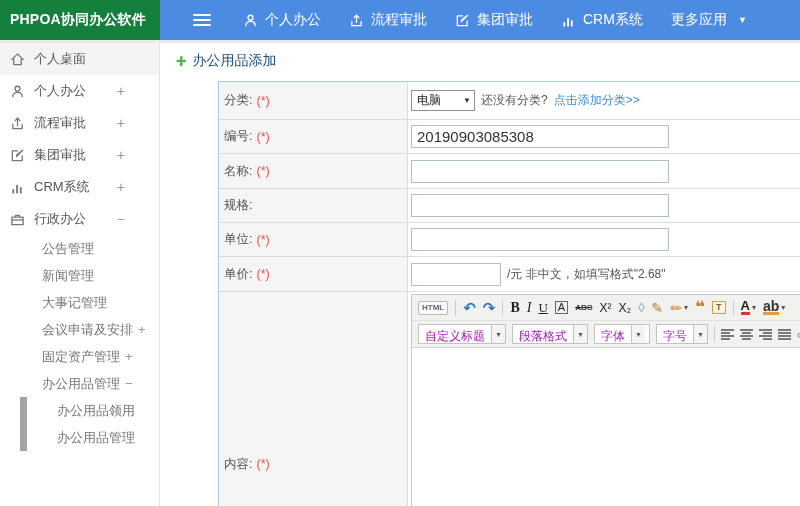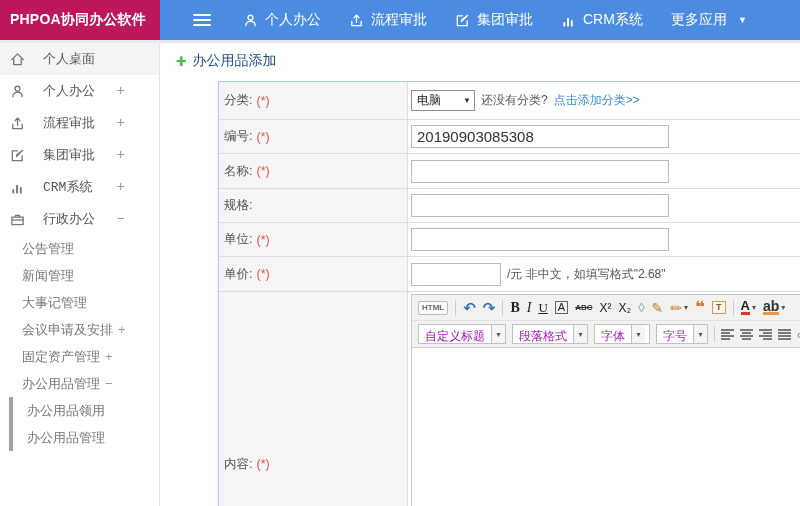--- a/index.html
+++ b/index.html
@@ -3,43 +3,43 @@
 <meta charset="utf-8">
 <style>
   * { margin:0; padding:0; box-sizing:border-box; }
   html,body { width:800px; height:506px; }
   body { position:relative; overflow:hidden; background:#fff;
          font-family:"Liberation Sans","DejaVu Sans",sans-serif; color:#333; }
 
   
   .header { position:absolute; top:0; left:0; width:800px; height:40px;
             background:#4b8ce2; display:flex; align-items:center; color:#fff; }
-  .logo { width:160px; height:40px; background:#be185d; display:flex; align-items:center;
+  .logo { width:160px; height:40px; background:#15803d; display:flex; align-items:center;
           padding-left:10px; font-size:14px; font-weight:bold; letter-spacing:.2px; cursor:pointer; }
   .hamburger { margin-left:33px; width:18px; cursor:pointer; }
   .hamburger i { display:block; height:2px; background:#fff; margin:3px 0; border-radius:1px; }
   .topnav { display:flex; align-items:center; margin-left:32px; gap:28px; font-size:14px; }
   .nav-item { display:flex; align-items:center; gap:7px; cursor:pointer; white-space:nowrap; }
   .nico svg { width:15px; height:15px; display:block; }
   .nav-caret { font-size:9px; margin-left:4px; }
 
   .hr-strip { position:absolute; top:40px; left:0; width:800px; height:3px; background:#e9e9e9; }
 
   
   .sidebar { position:absolute; top:43px; left:0; width:160px; height:463px; background:#fff;
              border-right:1px solid #e3e3e3; font-size:13px; color:#555; overflow:hidden; }
-  .side-item { height:32px; display:flex; align-items:center; padding:0 34px 0 10px; gap:18px; cursor:pointer;font-family:Liberation Mono, monospace; }
+  .side-item { height:32px; display:flex; align-items:center; padding:0 34px 0 10px; gap:9px; cursor:pointer; }
   .side-item.active { background:#f4f4f4; }
   .sico { width:15px; height:15px; color:#777; flex:0 0 auto; }
   .sico svg { width:15px; height:15px; display:block; }
   .tgl { margin-left:auto; color:#999; font-size:14px; }
-  .submenu { list-style:none; }
+  .submenu { list-style:none;margin-left:20px; }
   .submenu > li { height:27px; display:flex; align-items:center; padding-left:22px; color:#777; cursor:pointer; }
   .submenu .tgl2 { margin-left:5px; color:#999; font-size:13px; }
-  .subsub { list-style:none; margin-left:9px; border-left:4px solid #a3a3a3; }
+  .subsub { list-style:none; margin-left:20px; border-left:7px solid #a3a3a3;padding-left:16px; }
   .subsub > li { height:27px; display:flex; align-items:center; padding-left:14px; color:#777; cursor:pointer; }
 
   
   .main { position:absolute; top:43px; left:160px; width:640px; height:463px; background:#fff; overflow:hidden; }
   .page-title { position:absolute; left:16px; top:9px; display:flex; align-items:center; gap:6px; }
   .plus { color:#53b553; font-weight:bold; font-size:18px; line-height:18px;
           text-shadow:0 0 1px #3f9c3f; }
   .title-text { font-size:14px; font-weight:normal; color:#1d4e7e; }
 
   .form { position:absolute; left:58px; top:38px; width:900px; border:1px solid #abcbe3; background:#fff; }

